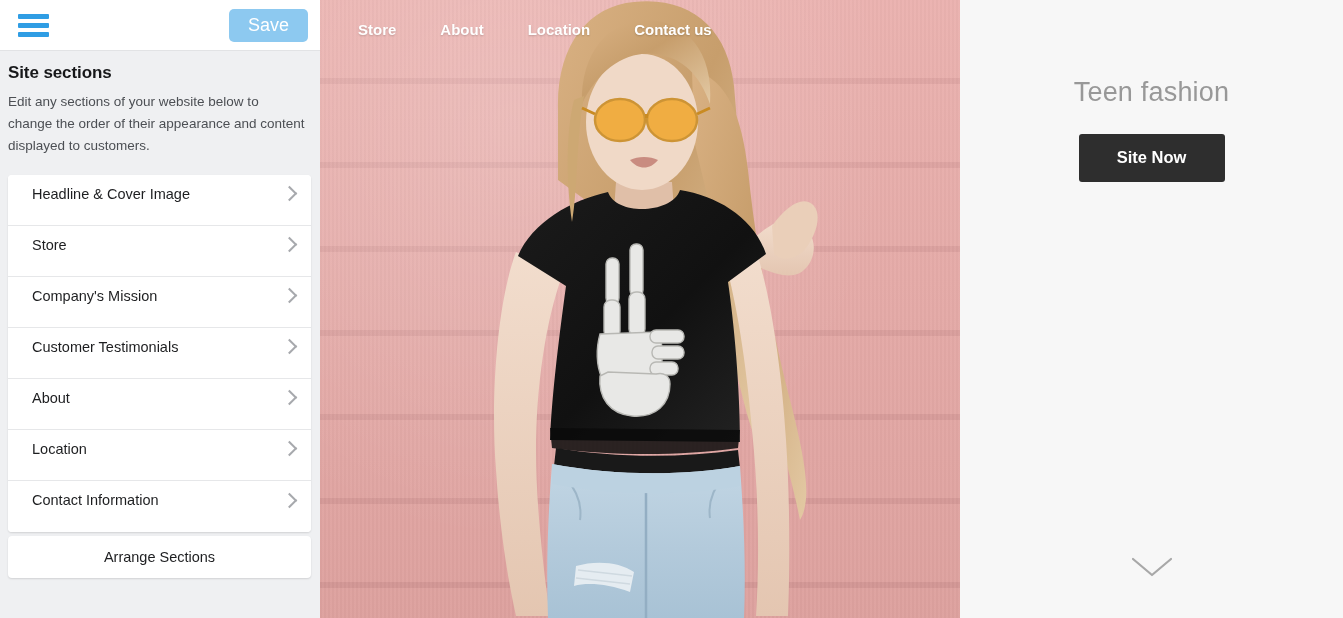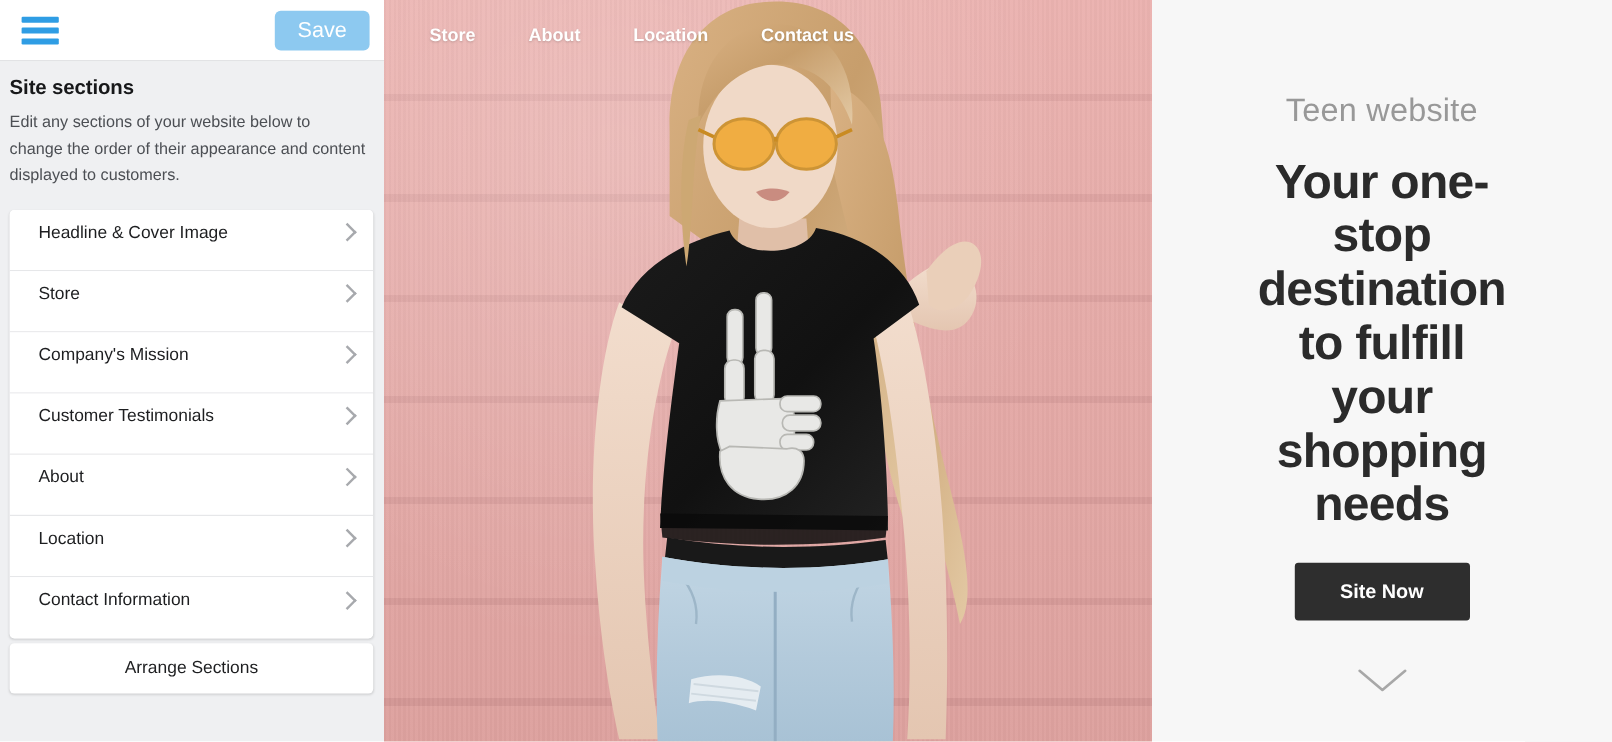--- a/index.html
+++ b/index.html
@@ -368,23 +368,22 @@
 
     <nav id="site-nav">
       <a href="#">Store</a>
       <a href="#">About</a>
       <a href="#">Location</a>
       <a href="#">Contact us</a>
     </nav>
   </div>
 
   <div id="right-panel">
-    <div id="eyebrow">Teen website</div>
-
-    <h1 id="headline">Your one-stop destination to fulfill your shopping needs</h1>
+    <div id="eyebrow">Teen fashion</div>
+
 
     <button id="shop-now">Site Now</button>
 
     <svg id="scroll-chevron" viewBox="0 0 44 22">
       <path d="M3 3 L22 19 L41 3" fill="none" stroke="#a8a8a8" stroke-width="2.2" stroke-linecap="round" stroke-linejoin="round"></path>
     </svg>
   </div>
 
 </div>
 

